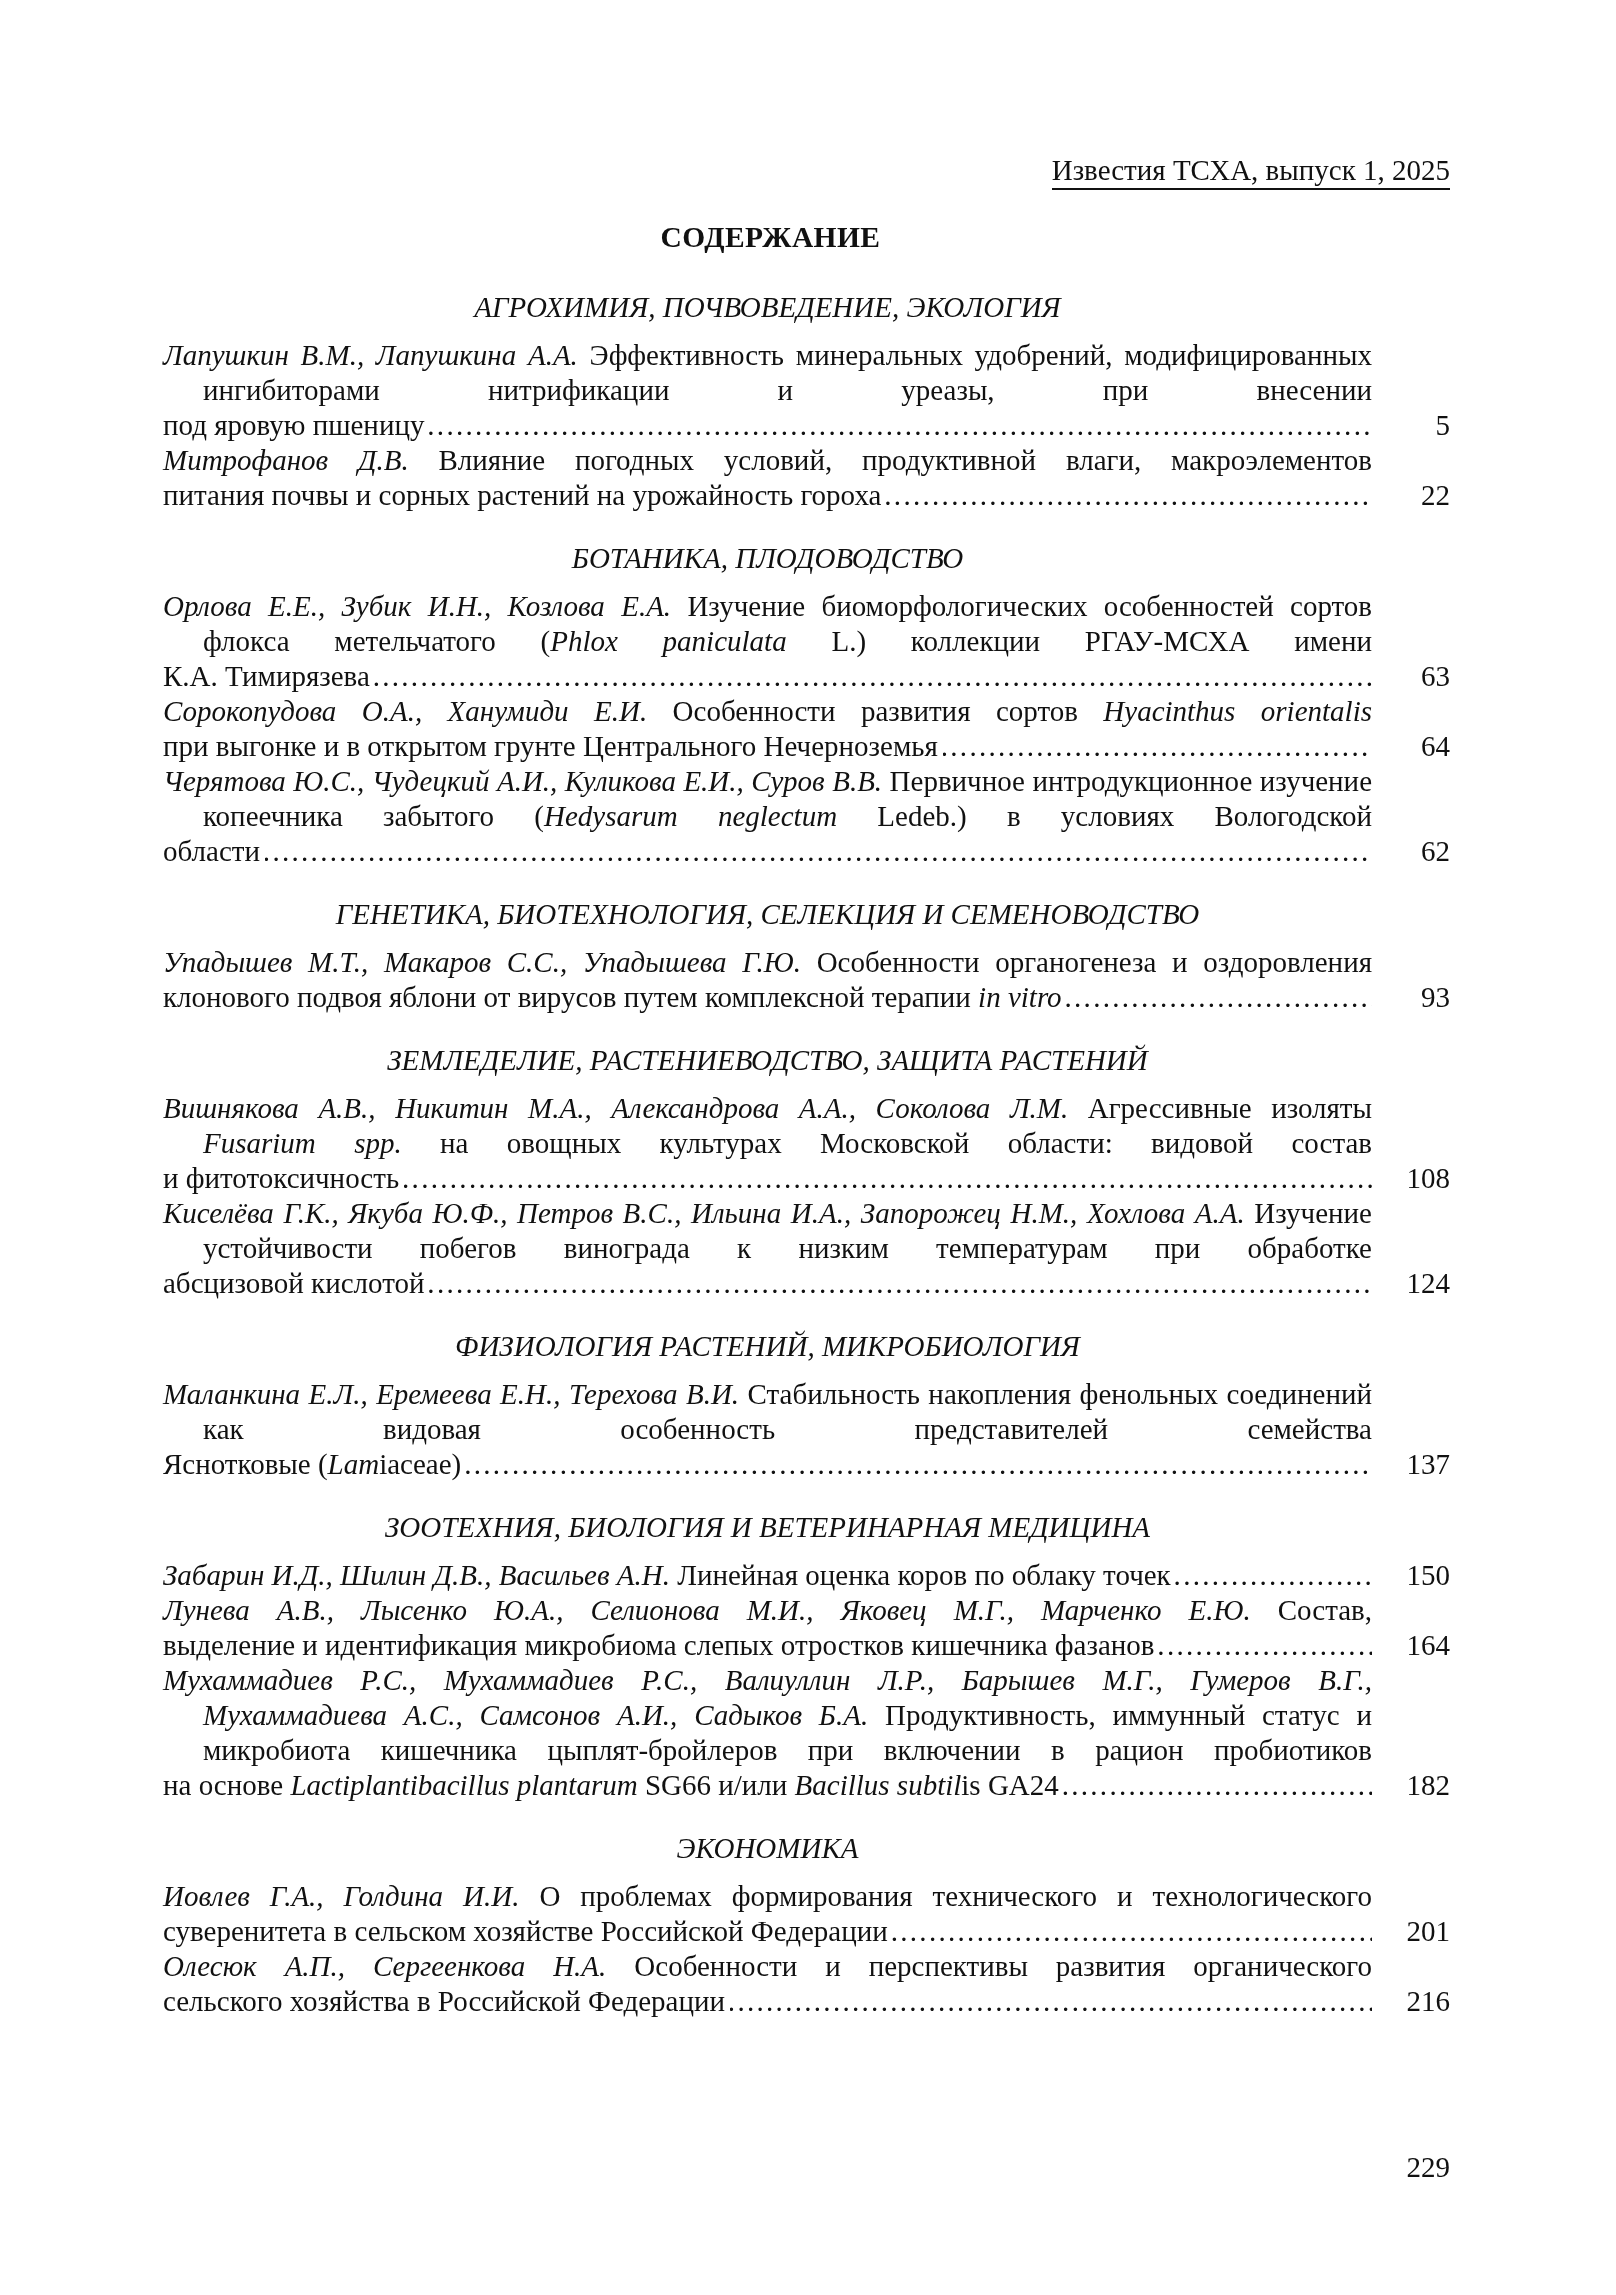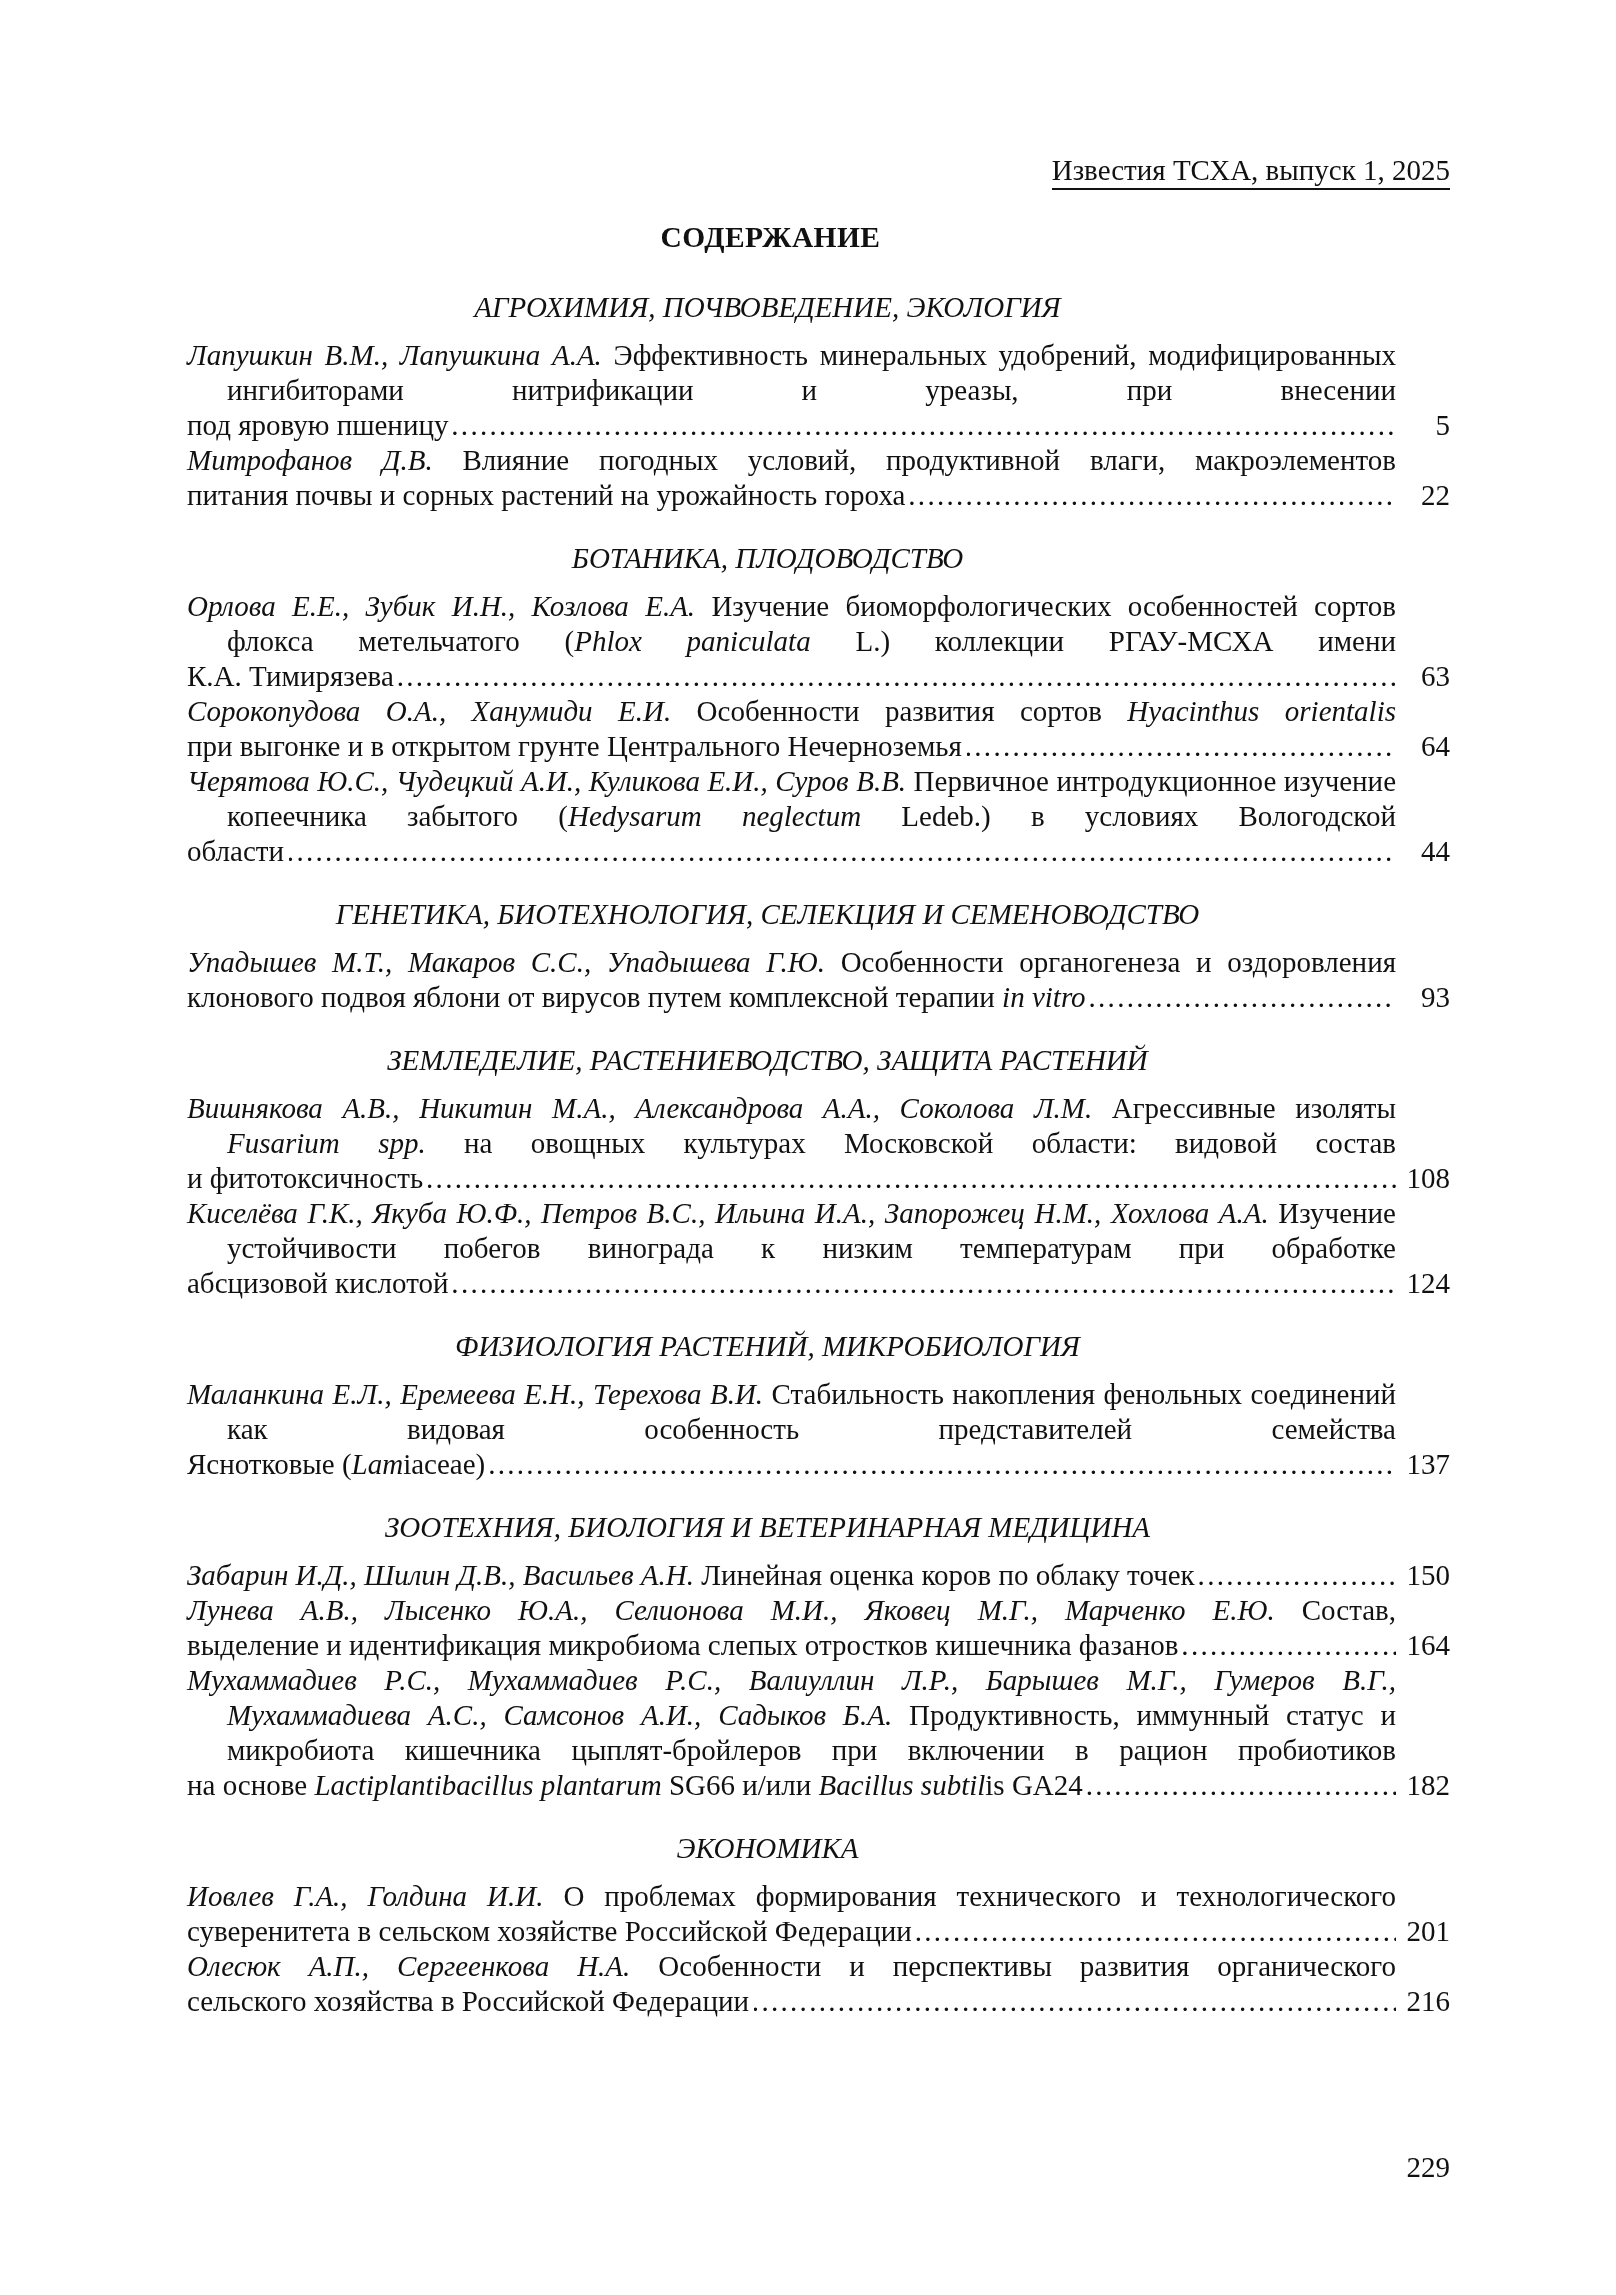--- a/index.html
+++ b/index.html
@@ -10,21 +10,21 @@
                   border-bottom: 2.3px solid #111; line-height: 34px; padding-bottom: 0.8px; }
   .toc-title { position: absolute; left: 0; width: 1541px; top: 204px; text-align: center;
                font-weight: bold; font-size: 29.5px; line-height: 34px; letter-spacing: 0.4px; }
   .toc { position: absolute; left: 163px; top: 274px; width: 1287px; }
   .section { margin: 0; }
   .section-heading { width: 1209px; text-align: center; font-style: italic; font-size: 29px;
                      line-height: 34px; margin: 0 0 14px 0; }
   .section + .section { margin-top: 28px; }
   .entry { position: relative; width: 1287px; font-size: 29px; line-height: 35px; }
   .entry-text { width: 1209px; text-align: justify; text-align-last: left; padding-left: 40px;
-                text-indent: -40px; box-sizing: border-box; margin-left: 24px; }
+                text-indent: -40px; box-sizing: border-box; }
   .entry-text .authors { font-style: italic; }
   .entry-text i { font-style: italic; }
   .entry-page { position: absolute; right: 0; bottom: 0; width: 70px; text-align: right; line-height: 35px; }
   .folio { position: absolute; right: 166px; top: 2134px; font-size: 29px; line-height: 34px; }
   .dots-line { display: flex; align-items: baseline; }
   .dots-line .lead-text { white-space: nowrap; }
   .dots-line .fill { flex: 1; overflow: hidden; white-space: nowrap; margin-left: 4.7px; letter-spacing: 2.3px; }
 </style>
 </head>
 <body>
@@ -79,21 +79,21 @@
           <div class="entry-page">64</div>
         </div>
         <div class="entry">
           <div class="entry-text">
             <div style="text-align: justify; text-align-last: justify;"><span class="authors">Черятова Ю.С., Чудецкий А.И., Куликова Е.И., Суров В.В.</span> <span>Первичное интродукционное изучение копеечника забытого (</span><i>Hedysarum neglectum</i><span> Ledeb.) в условиях Вологодской</span></div>
             <div class="dots-line">
               <span class="lead-text">области</span>
               <span class="fill">..........................................................................................................................................................................................................</span>
             </div>
           </div>
-          <div class="entry-page">44</div>
+          <div class="entry-page">62</div>
         </div>
       </div>
       <div class="section">
         <div class="section-heading">ГЕНЕТИКА, БИОТЕХНОЛОГИЯ, СЕЛЕКЦИЯ И СЕМЕНОВОДСТВО</div>
         <div class="entry">
           <div class="entry-text">
             <div style="text-align: justify; text-align-last: justify;"><span class="authors">Упадышев М.Т., Макаров С.С., Упадышева Г.Ю.</span> <span>Особенности органогенеза и оздоровления</span></div>
             <div class="dots-line">
               <span class="lead-text">клонового подвоя яблони от вирусов путем комплексной терапии <i>in vitro</i></span>
               <span class="fill">..........................................................................................................................................................................................................</span>

